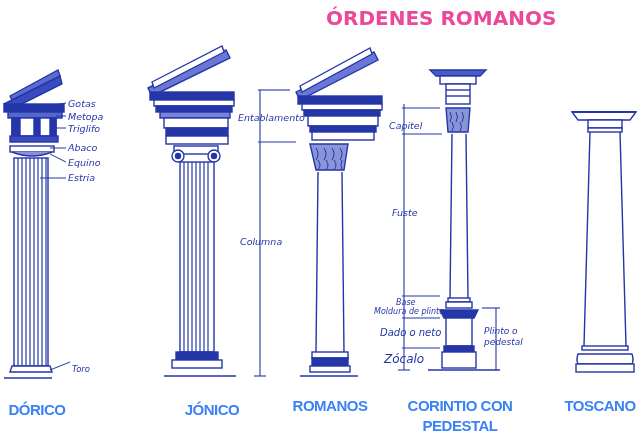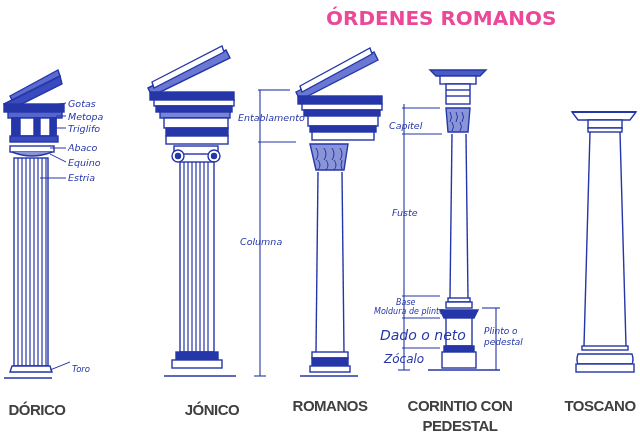--- a/index.html
+++ b/index.html
@@ -1,18 +1,18 @@
 <!DOCTYPE html>
 <html><head>
 <meta charset="utf-8">
 <style>
   html, body { margin:0; padding:0; background:#ffffff; }
   body { width:640px; height:436px; position:relative; overflow:hidden; font-family:"Liberation Sans", sans-serif; }
   .title { position:absolute; left:326px; top:6px; font-size:20px; font-weight:bold; color:#ec4899; letter-spacing:0px; font-family:"DejaVu Sans", sans-serif; }
-  .col-label { position:absolute; font-weight:bold; font-size:15px; color:#404040; text-align:center; line-height:20px; font-family:"Liberation Sans", sans-serif; letter-spacing:-0.5px; }
+  .col-label { position:absolute; font-weight:bold; font-size:15px; color:#3b82f6; text-align:center; line-height:20px; font-family:"Liberation Sans", sans-serif; letter-spacing:-0.5px; }
   .ann { position:absolute; font-style:italic; font-size:9.5px; color:#2536a8; font-family:"DejaVu Sans", sans-serif; white-space:nowrap; }
   svg.draw { position:absolute; left:0; top:0; }
 </style>
 </head>
 <body>
 
 <div class="title">ÓRDENES ROMANOS</div>
 
 <svg class="draw" width="640" height="436" viewBox="0 0 640 436">
   <g stroke="#2536a8" fill="none" stroke-width="1.4">
@@ -194,21 +194,21 @@
 <span class="ann" style="left:68px;top:172px;">Estria</span>
 <span class="ann" style="left:72px;top:356px;font-size:8.5px;margin-top:8px;">Toro</span>
 
 <span class="ann" style="left:238px;top:112px;">Entablamento</span>
 <span class="ann" style="left:240px;top:236px;text-align:center;">Columna</span>
 
 <span class="ann" style="left:389px;top:120px;">Capitel</span>
 <span class="ann" style="left:392px;top:207px;">Fuste</span>
 <span class="ann" style="left:396px;top:298px;font-size:8px;">Base</span>
 <span class="ann" style="left:374px;top:307px;font-size:8px;">Moldura de plinto</span>
-<span class="ann" style="left:380px;top:327px;font-size:14px;">Dado o neto</span>
+<span class="ann" style="left:380px;top:327px;font-size:10px;">Dado o neto</span>
 <span class="ann" style="left:384px;top:352px;font-size:12px;">Zócalo</span>
 <span class="ann" style="left:484px;top:326px;font-size:9px;">Plinto o</span>
 <span class="ann" style="left:484px;top:337px;font-size:9px;">pedestal</span>
 
 <div class="col-label" style="left:2px;top:400px;width:70px;">DÓRICO</div>
 <div class="col-label" style="left:155px;top:400px;width:70px;margin-left:22px;">JÓNICO</div>
 <div class="col-label" style="left:290px;top:396px;width:80px;">ROMANOS</div>
 <div class="col-label" style="left:400px;top:396px;width:120px;">CORINTIO CON</div>
 <div class="col-label" style="left:400px;top:416px;width:120px;">PEDESTAL</div>
 <div class="col-label" style="left:560px;top:396px;width:80px;">TOSCANO</div>

